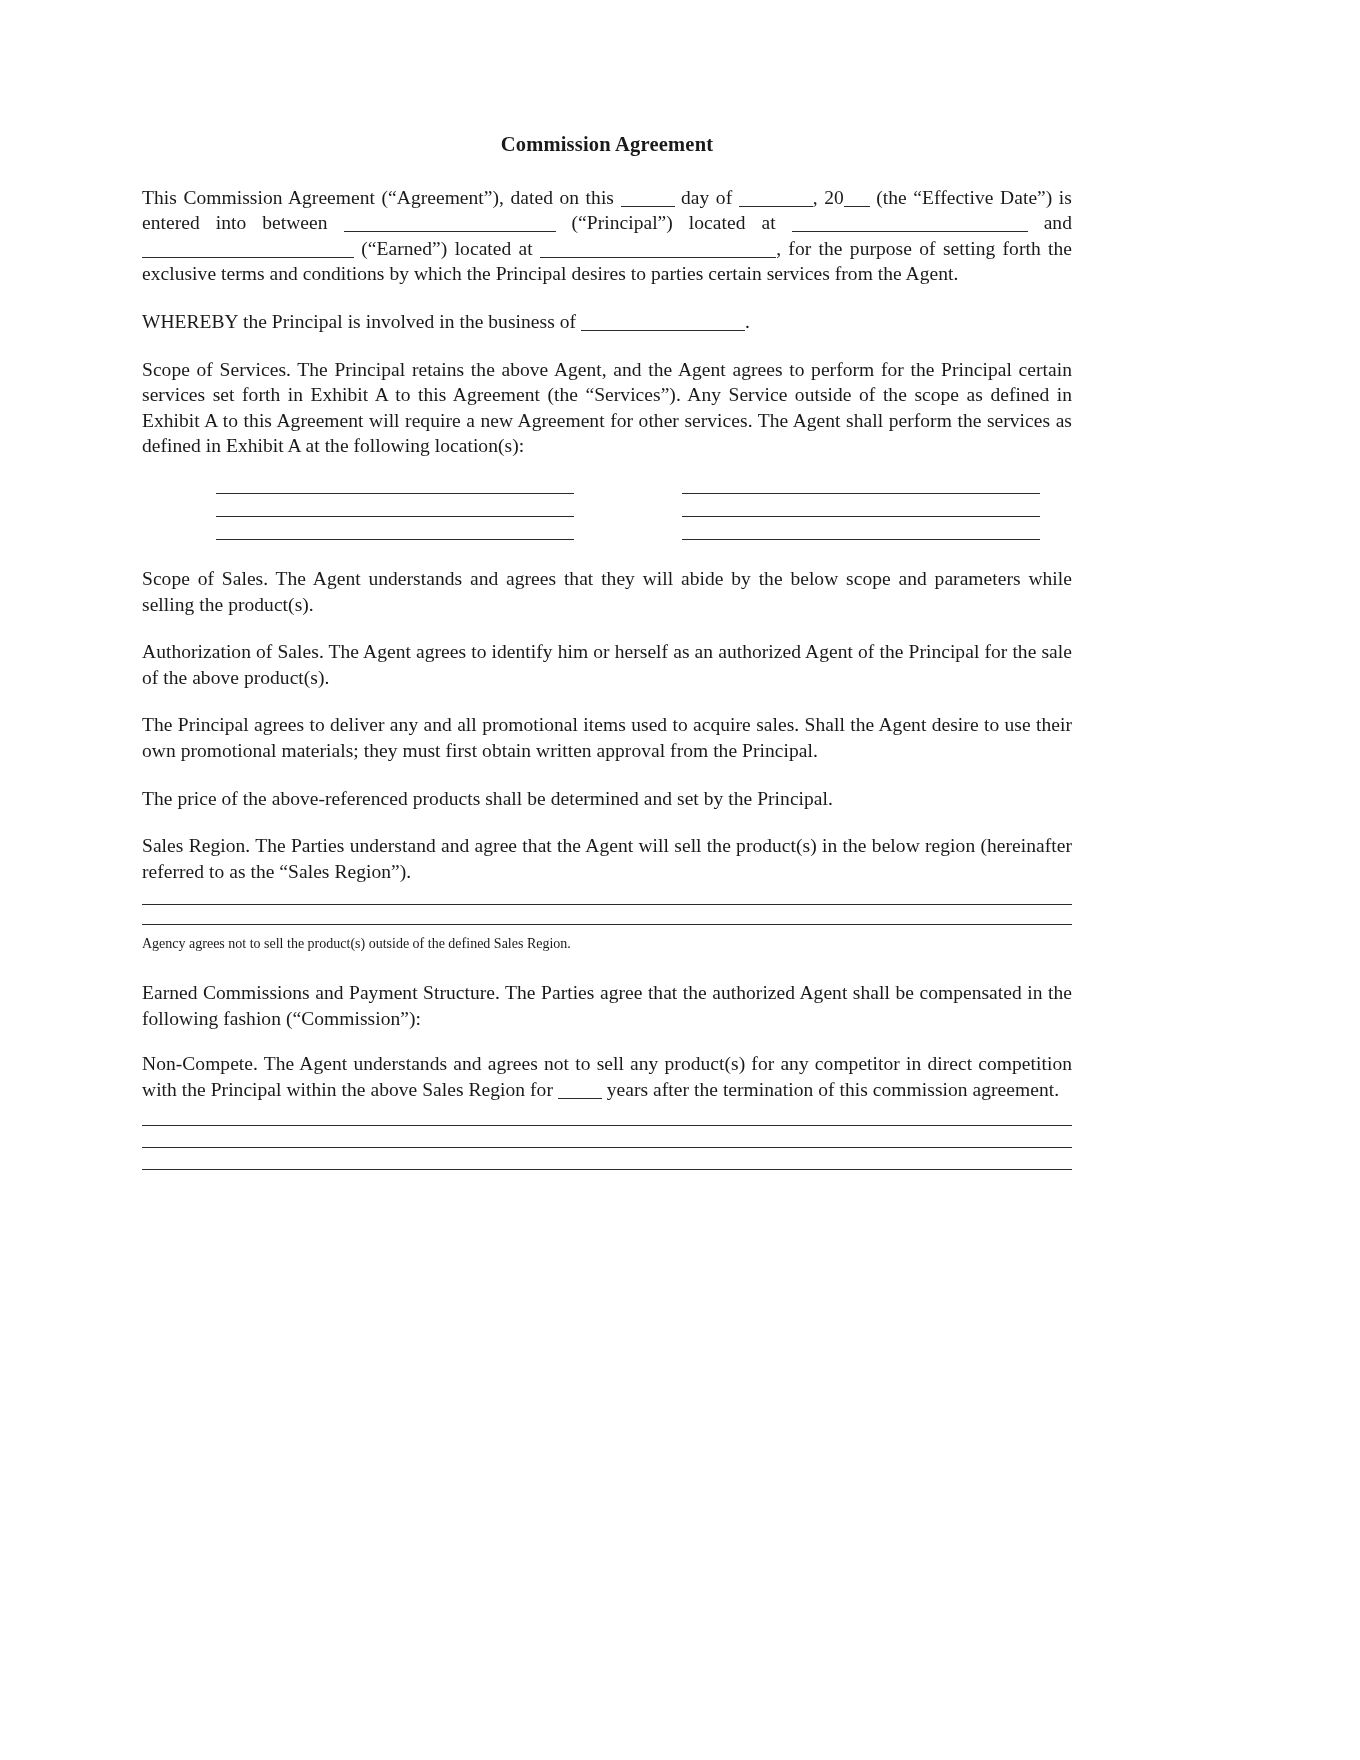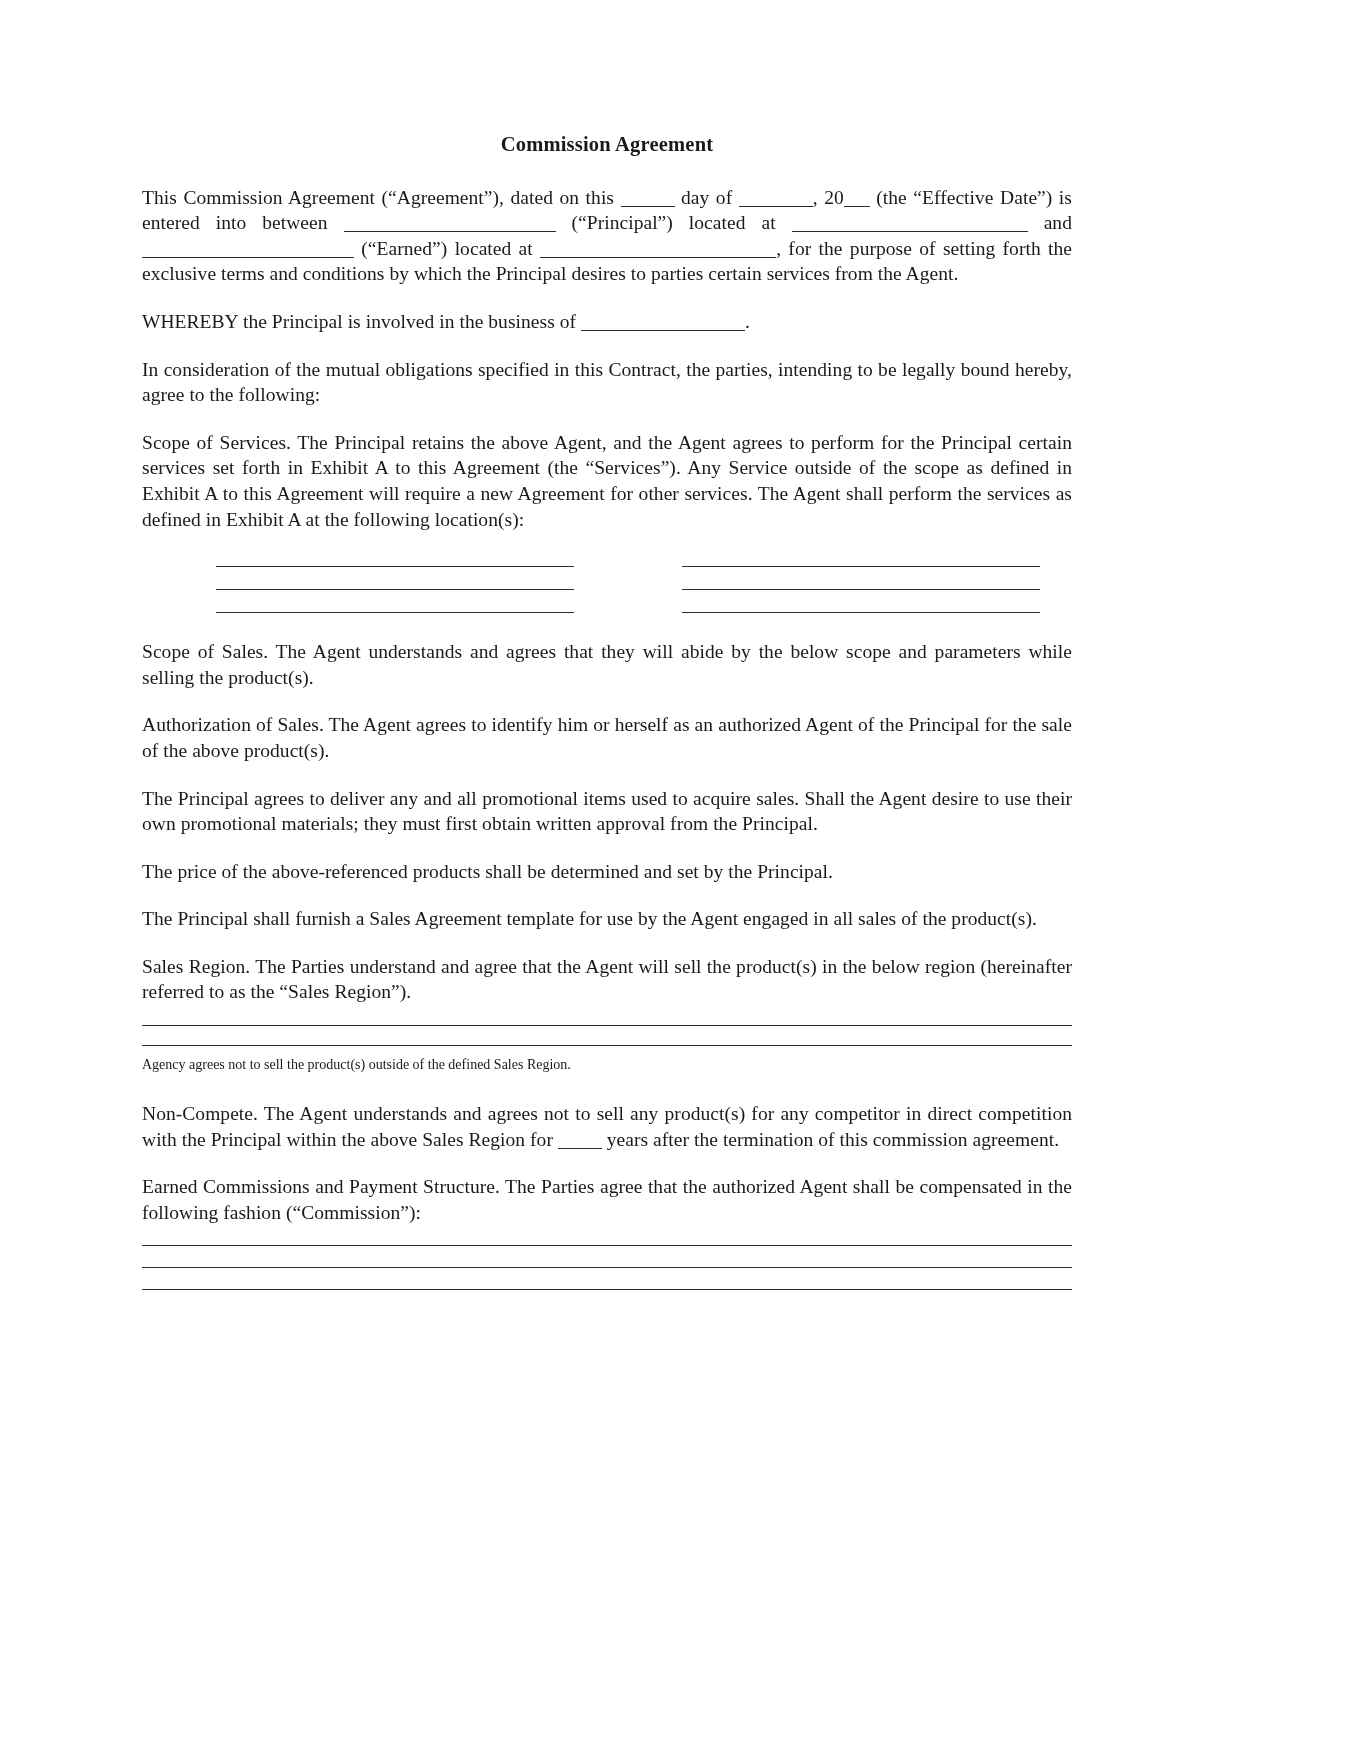--- a/index.html
+++ b/index.html
@@ -128,21 +128,20 @@
       <span class="blank-inline bl-lg"></span>
       <span>(“Earned”) located at</span>
       <span class="blank-inline bl-xl"></span><span>, for the purpose of setting forth the exclusive terms and conditions by which the Principal desires to parties certain services from the Agent.</span>
     </p>
 
     <p class="para">
       <span>WHEREBY the Principal is involved in the business of</span>
       <span class="blank-inline bl-biz"></span><span>.</span>
     </p>
 
-    <p class="para">In consideration of the mutual obligations specified in this Contract, the parties, intending to be legally bound hereby, agree to the following:</p>
 
     <p class="para">
       <span class="b">Scope of Services.</span><span> The Principal retains the above Agent, and the Agent agrees to perform for the Principal certain services set forth in </span><span class="b">Exhibit A</span><span> to this Agreement (the “Services”). Any Service outside of the scope as defined in Exhibit A to this Agreement will require a new Agreement for other services. The Agent shall perform the services as defined in Exhibit A at the following location(s):</span>
     </p>
 
     <div class="loc-lines">
       <div class="loc-col">
         <div class="loc-line"></div>
         <div class="loc-line"></div>
         <div class="loc-line l3"></div>
@@ -159,39 +158,38 @@
     </p>
 
     <p class="para">
       <span class="b">Authorization of Sales.</span><span> The Agent agrees to identify him or herself as an authorized Agent of the Principal for the sale of the above product(s).</span>
     </p>
 
     <p class="para">The Principal agrees to deliver any and all promotional items used to acquire sales. Shall the Agent desire to use their own promotional materials; they must first obtain written approval from the Principal.</p>
 
     <p class="para">The price of the above-referenced products shall be determined and set by the Principal.</p>
 
-    <p class="para">The Principal shall furnish a Sales Agreement template for use by the Agent engaged in all sales of the product(s).</p>
 
     <p class="para tight">
       <span class="b">Sales Region.</span><span> The Parties understand and agree that the Agent will sell the product(s) in the below region (hereinafter referred to as the “Sales Region”).</span>
     </p>
 
     <div class="rule-block">
       <div class="rule r1"></div>
       <div class="rule" style="margin-bottom:8px"></div>
     </div>
 
     <p class="small-note">Agency agrees not to sell the product(s) outside of the defined Sales Region.</p>
 
+    <p class="para tight">
+      <span class="b">Earned Commissions and Payment Structure.</span><span> The Parties agree that the authorized Agent shall be compensated in the following fashion (“Commission”):</span>
+    </p>
+
     <p class="para">
       <span class="b">Non-Compete.</span><span> The Agent understands and agrees not to sell any product(s) for any competitor in direct competition with the Principal within the above Sales Region for </span><span class="blank-inline bl-years"></span><span> years after the termination of this commission agreement.</span>
-    </p>
-
-    <p class="para tight">
-      <span class="b">Earned Commissions and Payment Structure.</span><span> The Parties agree that the authorized Agent shall be compensated in the following fashion (“Commission”):</span>
     </p>
 
     <div class="rule-block sig-rules">
       <div class="rule"></div>
       <div class="rule"></div>
       <div class="rule last"></div>
     </div>
 
   </div>
 </div>

